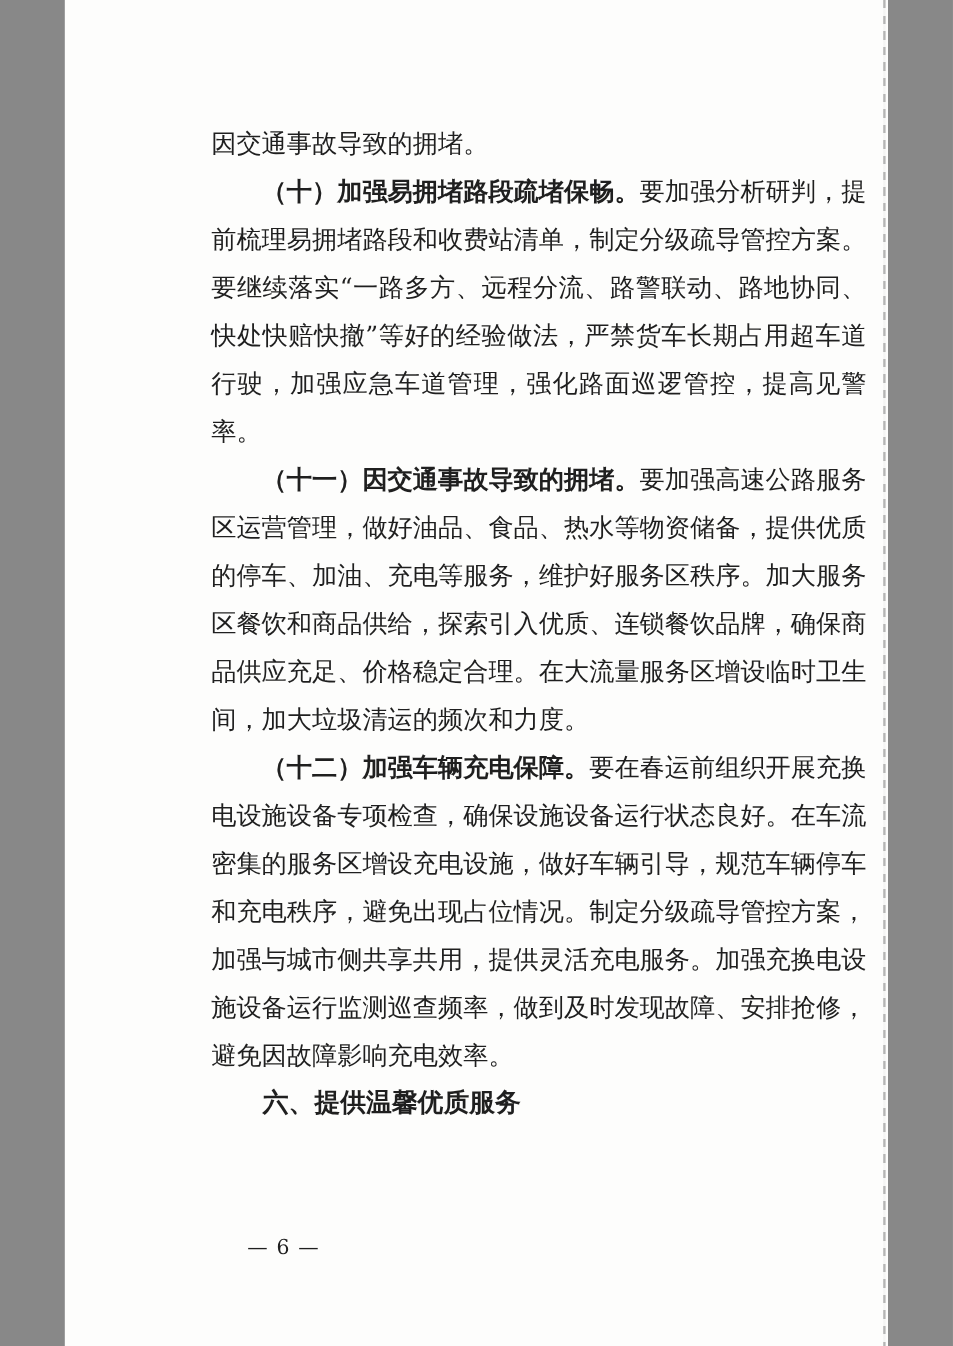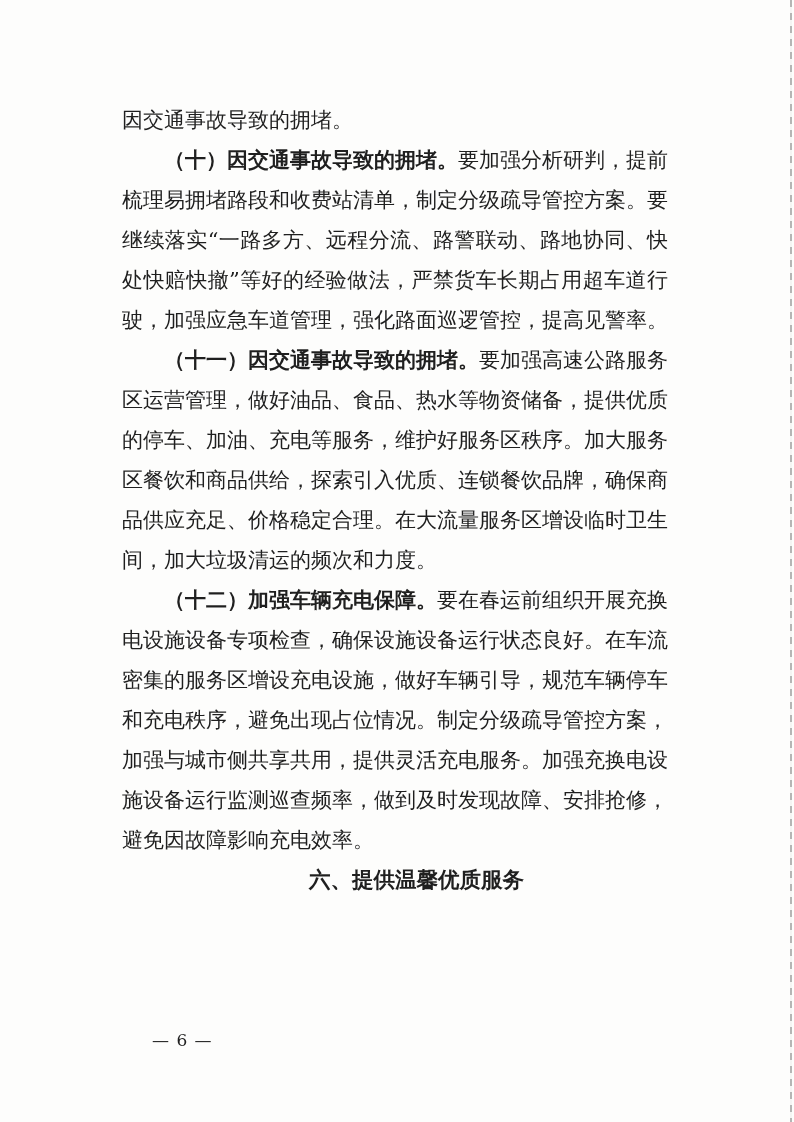--- a/index.html
+++ b/index.html
@@ -2,21 +2,21 @@
 <html style="--paper: #fdfdfc; --ink: #1f1f1f;"><head>
 <meta charset="utf-8">
 <style>
   html, body {
     margin: 0;
     padding: 0;
     background: #888;
   }
   .page {
     position: relative;
-    width: 794px;
+    width: 686px;
     height: 1122px;
     margin: 0 auto;
     background: var(--paper, #fdfdfc);
     overflow: hidden;
     font-family: "DejaVu Serif", "Liberation Serif", serif;
   }
   .content {
     position: absolute;
     left: 122px;
     top: 100px;
@@ -37,21 +37,20 @@
     font-weight: bold;
   }
   .section-heading {
     margin: 0;
     font-size: 21.5px;
     line-height: 40px;
     font-family: "DejaVu Sans", "Liberation Sans", sans-serif;
     font-weight: bold;
     color: var(--ink, #1f1f1f);
     text-indent: 2em;
-    text-align: center;
   }
   .page-number {
     position: absolute;
     left: 152px;
     top: 1030px;
     font-size: 17px;
     line-height: 20px;
     color: var(--ink, #1f1f1f);
     letter-spacing: 1px;
     font-family: "DejaVu Serif", "Liberation Serif", serif;
@@ -72,21 +71,21 @@
   }
 </style>
 </head>
 <body>
 
 <div class="page">
   <div class="content">
 
     <p class="para"><span>因交通事故导致的拥堵。</span></p>
 
-    <p class="para indent"><span class="lead">（十）因交通事故导致的拥堵。</span><span>要加强分析研判，提前梳理易拥堵路段和收费站清单，制定分级疏导管控方案。要继续落实“一路多方、远程分流、路警联动、路地协同、快处快赔快撤”等好的经验做法，严禁货车长期占用超车道行驶，加强应急车道管理，强化路面巡逻管控，提高见警率。</span></p>
+    <p class="para indent"><span class="lead">（十）加强易拥堵路段疏堵保畅。</span><span>要加强分析研判，提前梳理易拥堵路段和收费站清单，制定分级疏导管控方案。要继续落实“一路多方、远程分流、路警联动、路地协同、快处快赔快撤”等好的经验做法，严禁货车长期占用超车道行驶，加强应急车道管理，强化路面巡逻管控，提高见警率。</span></p>
 
     <p class="para indent"><span class="lead">（十一）因交通事故导致的拥堵。</span><span>要加强高速公路服务区运营管理，做好油品、食品、热水等物资储备，提供优质的停车、加油、充电等服务，维护好服务区秩序。加大服务区餐饮和商品供给，探索引入优质、连锁餐饮品牌，确保商品供应充足、价格稳定合理。在大流量服务区增设临时卫生间，加大垃圾清运的频次和力度。</span></p>
 
     <p class="para indent"><span class="lead">（十二）加强车辆充电保障。</span><span>要在春运前组织开展充换电设施设备专项检查，确保设施设备运行状态良好。在车流密集的服务区增设充电设施，做好车辆引导，规范车辆停车和充电秩序，避免出现占位情况。制定分级疏导管控方案，加强与城市侧共享共用，提供灵活充电服务。加强充换电设施设备运行监测巡查频率，做到及时发现故障、安排抢修，避免因故障影响充电效率。</span></p>
 
     <p class="section-heading">六、提供温馨优质服务</p>
 
 
   </div>
 

